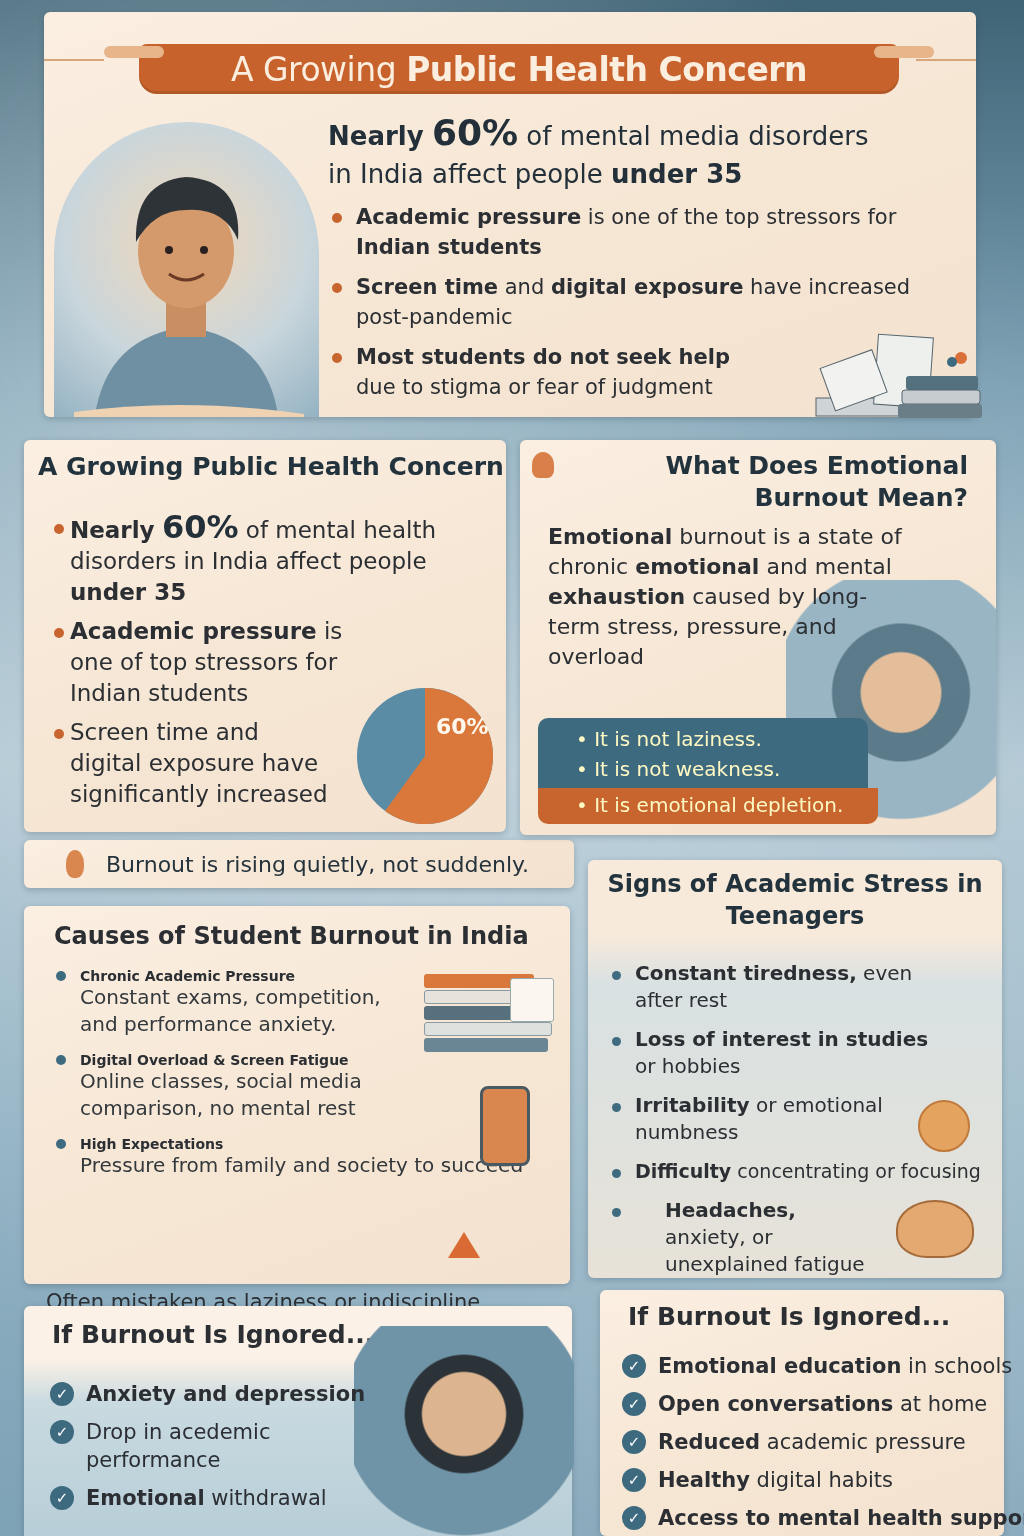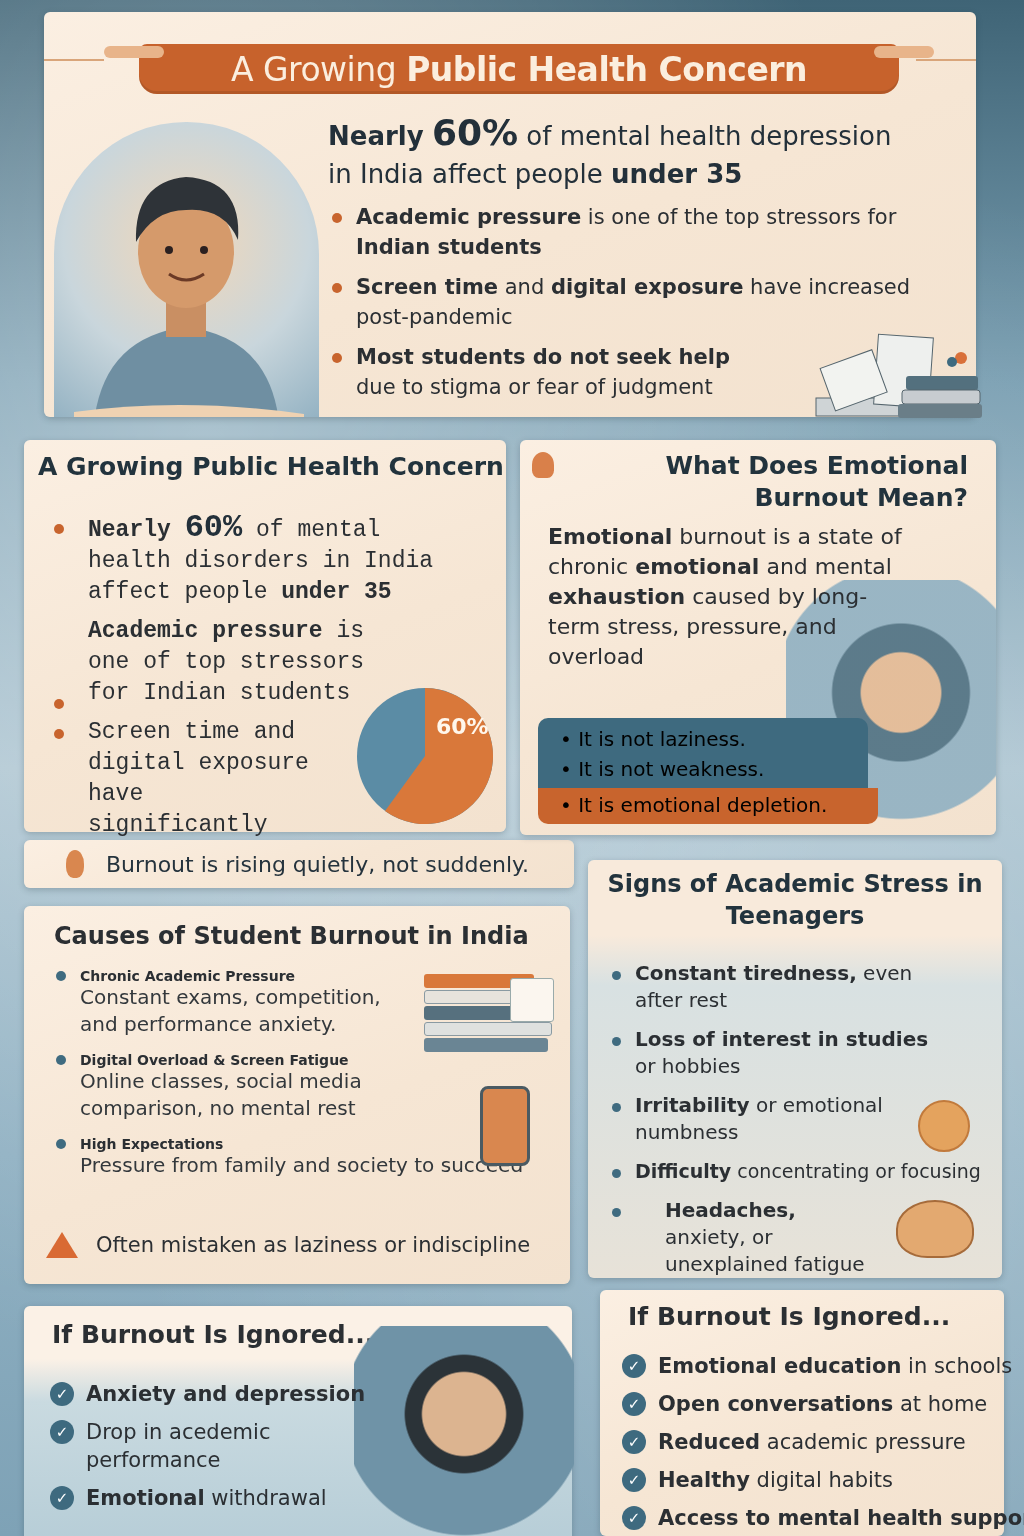--- a/index.html
+++ b/index.html
@@ -49,57 +49,57 @@
   #hero .stat-head { position: absolute; left: 284px; top: 102px; font-size: 26px; line-height: 38px; color: #23303a; }
   #hero .stat-head .big { font-size: 36px; font-weight: bold; }
   #hero ul { position: absolute; left: 288px; top: 190px; list-style: none; width: 600px; }
   #hero li { display: flex; gap: 14px; font-size: 21px; line-height: 30px; margin-bottom: 10px; color: #2b2f33; }
   #hero li .dot { margin-top: 11px; flex: none; }
 
   
   #concern { left: 24px; top: 440px; width: 482px; height: 392px; }
   #concern h2 { position: absolute; left: 14px; top: 12px; font-size: 25px; color: #22333d; }
   #concern .items { position: absolute; left: 30px; top: 72px; width: 420px; }
-  #concern .item { display: flex; gap: 24px; font-size: 23px; line-height: 31px; margin-bottom: 8px; font-family: Liberation Mono, monospace; }
+  #concern .item { display: flex; gap: 6px; font-size: 23px; line-height: 31px; margin-bottom: 8px; }
   #concern .item .dot { margin-top: 12px; flex: none; }
   #concern .big { font-size: 32px; font-weight: bold; color: #23303a; }
   #pie { position: absolute; left: 331px; top: 246px; width: 140px; height: 140px; }
   #pie-label { position: absolute; left: 412px; top: 274px; color: #fff7ec; font-size: 22px; font-weight: bold; }
 
   #footer-note { left: 24px; top: 840px; width: 550px; height: 48px; display: flex; align-items: center; }
   #footer-note .pin { width: 18px; height: 28px; margin-left: 42px; margin-right: 22px; background: #d9874f; border-radius: 50% 50% 40% 40%; }
   #footer-note span { font-size: 22px; color: #25333d; }
 
   
   #define { left: 520px; top: 440px; width: 476px; height: 395px; overflow: hidden; }
   #define .bell { position: absolute; left: 12px; top: 12px; width: 22px; height: 26px; background: #d9804a; border-radius: 50% 50% 30% 30%; }
   #define h2 { position: absolute; left: 52px; top: 10px; width: 396px; text-align: right; font-size: 25px; line-height: 32px; color: #22333d; }
   #define .body { position: absolute; left: 28px; top: 82px; width: 360px; font-size: 22px; line-height: 30px; color: #2b2f33; }
   #define .kid {
     position: absolute; right: -20px; top: 140px; width: 230px; height: 250px;
     background: radial-gradient(circle at 50% 45%, #e2b994 0 22%, #4b6f82 23% 38%, #8fb0c2 39% 70%, transparent 71%);
     opacity: 0.9;
   }
-  #define .strip { position: absolute; left: 18px; width: 330px; color: #000000; font-size: 20px; padding-left: 22px; }
+  #define .strip { position: absolute; left: 18px; width: 330px; color: #fef9c3; font-size: 20px; padding-left: 38px; }
   #define .strip.blue { top: 278px; height: 72px; background: #3e6a7f; border-radius: 10px 10px 0 0; padding-top: 6px; line-height: 30px; }
   #define .strip.orange { top: 348px; height: 36px; width: 340px; background: #c8642d; border-radius: 0 0 10px 10px; line-height: 34px; }
   #define .strip div::before { content: "• "; }
 
   
   #causes { left: 24px; top: 906px; width: 546px; height: 378px; }
   #causes h2 { position: absolute; left: 30px; top: 16px; font-size: 24px; color: #2b2f33; }
   #causes .list { position: absolute; left: 32px; top: 62px; width: 500px; }
   #causes .c { margin-bottom: 14px; }
   #causes .c .title { display: flex; gap: 14px; align-items: center; font-size: 14px; font-weight: bold; color: #2b2f33; }
   #causes .c .desc { margin-left: 24px; font-size: 20px; line-height: 27px; color: #33383c; width: 320px; }
   #causes .c.wide .desc { width: 480px; }
   #causes .books { position: absolute; right: 16px; top: 60px; width: 130px; height: 88px; }
   #causes .books div { position: absolute; left: 0; height: 14px; border-radius: 3px; }
   #causes .phone { position: absolute; right: 40px; top: 180px; width: 50px; height: 80px; background: #d9874f; border-radius: 8px; border: 3px solid #4a5a62; }
-  #causes .warn { position: absolute; left: 22px; top: 326px; display: flex; gap: 18px; align-items: center; font-size: 21px; color: #2b2f33; }
+  #causes .warn { position: absolute; left: 22px; top: 326px; display: flex; gap: 32px; align-items: flex-end; font-size: 21px; color: #2b2f33; flex-direction: column; }
   #causes .warn .tri { width: 0; height: 0; border-left: 16px solid transparent; border-right: 16px solid transparent; border-bottom: 26px solid #d96a33; }
 
   
   #signs { left: 588px; top: 860px; width: 414px; height: 418px;
     background: linear-gradient(180deg, #f8eadb 0 18%, #d8e1e2 30%, #e7e2d8 100%); }
   #signs h2 { position: absolute; left: 0; top: 8px; width: 100%; text-align: center; font-size: 24px; line-height: 32px; color: #22333d; }
   #signs .list { position: absolute; left: 24px; top: 100px; width: 385px; }
   #signs .s { display: flex; gap: 14px; font-size: 20px; line-height: 27px; margin-bottom: 12px; }
   #signs .s .dot { margin-top: 11px; flex: none; width: 9px; height: 9px; }
   #signs .face { position: absolute; left: 330px; top: 240px; width: 52px; height: 52px; border-radius: 50%; background: #e4a35e; border: 2px solid #c17a3c; }
@@ -144,21 +144,21 @@
         <circle cx="150" cy="128" r="4" fill="#2b2020"></circle>
         <path d="M115 152 Q132 164 150 152" stroke="#6b3a26" stroke-width="3" fill="none"></path>
         <path d="M20 290 Q130 275 250 292 L250 300 L20 300 Z" fill="#efd2b2"></path>
       </svg>
     </div>
   </div>
   <div class="stat-head">
     <div>
       <span class="bold">Nearly</span>
       <span class="big">60%</span>
-      <span>of mental health depression</span>
+      <span>of mental media disorders</span>
     </div>
     <div>
       <span>in India affect people</span>
       <span class="bold">under 35</span>
     </div>
   </div>
   <ul>
     <li>
       <span class="dot orange"></span>
       <span><b>Academic pressure</b><span> is one of the top stressors for </span><br><b>Indian students</b></span>
@@ -184,21 +184,21 @@
   </svg>
 </section>
 
 <section class="panel" id="concern">
   <h2>A Growing Public Health Concern</h2>
   <div class="items">
     <div class="item">
       <span class="dot orange"></span>
       <span><b>Nearly</b> <span class="big">60%</span> <span>of mental health disorders in India affect people</span> <b>under 35</b></span>
     </div>
-    <div class="item" style="width:320px;align-items:flex-end;">
+    <div class="item" style="width:320px;">
       <span class="dot orange"></span>
       <span><b>Academic pressure</b> <span>is one of top stressors for Indian students</span></span>
     </div>
     <div class="item" style="width:280px;">
       <span class="dot orange"></span>
       <span>Screen time and digital exposure have significantly increased</span>
     </div>
   </div>
   <svg id="pie" viewBox="0 0 140 140">
     <circle cx="70" cy="70" r="68" fill="#5b8ca5"></circle>

